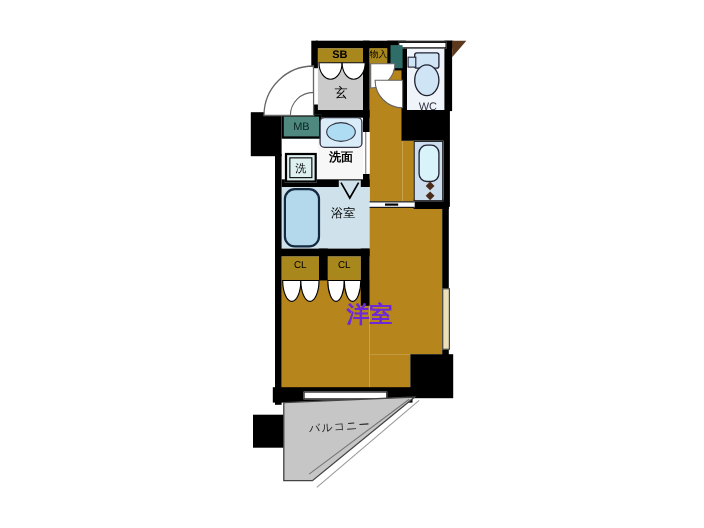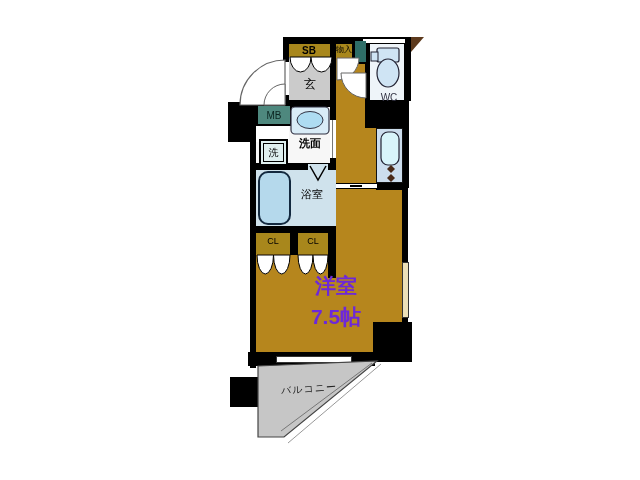--- a/index.html
+++ b/index.html
@@ -137,17 +137,16 @@
   <div class="lbl" style="left:294px;top:46px;width:30px;font-size:10px;font-weight:bold;">SB</div>
   <div class="lbl" style="left:335px;top:46px;width:18px;font-size:8px;">物入</div>
   <div class="lbl" style="left:302px;top:78px;width:16px;font-size:12px;">玄</div>
   <div class="lbl" style="left:379px;top:93px;width:20px;font-size:10px;color:#334;">WC</div>
   <div class="lbl" style="left:291px;top:138px;width:38px;font-size:11px;font-weight:bold;">洗面</div>
   <div class="lbl" style="left:293px;top:189px;width:38px;font-size:11px;">浴室</div>
   <div class="lbl" style="left:258px;top:237px;width:30px;font-size:9px;">CL</div>
   <div class="lbl" style="left:299px;top:237px;width:28px;font-size:9px;">CL</div>
   <div class="room-title">
     <div>洋室</div>
-    <div style="margin-top:3px;">7.5帖</div>
   </div>
   <div class="lbl" style="left:269px;top:384px;width:80px;font-size:10px;letter-spacing:1px;color:#222;transform:rotate(-4deg);">バルコニー</div>
 
 </div>
 
 </body></html>

